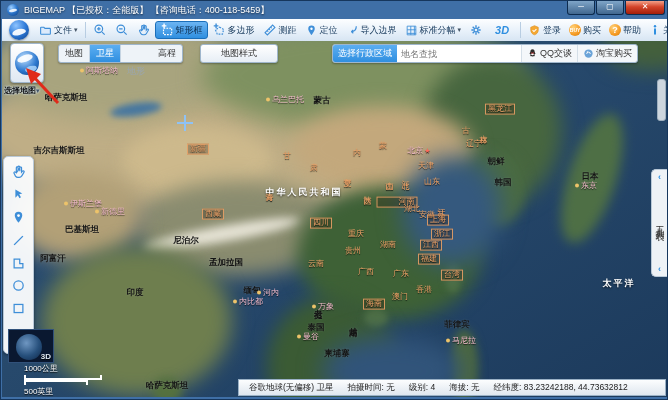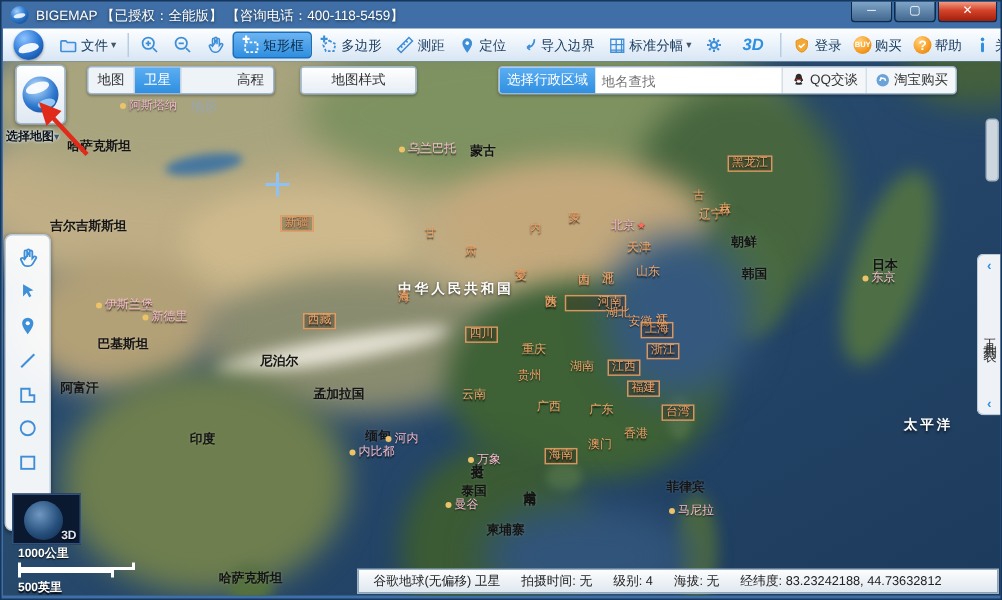--- a/index.html
+++ b/index.html
@@ -72,21 +72,21 @@
     padding:7px 0 4px;box-sizing:border-box;gap:7px;box-shadow:0 1px 3px rgba(0,0,0,.4);}
   .pal-btn{width:20px;height:18px;display:flex;align-items:center;justify-content:center;border-radius:3px;}
   .pal-btn.last{margin-top:10px;}
   
   .minimap{position:absolute;left:6px;top:288px;width:44px;height:32px;background:#0a1830;
     border:1px solid #31517a;overflow:hidden;}
   .minimap .globe{position:absolute;left:7px;top:4px;width:26px;height:26px;border-radius:50%;
     background:radial-gradient(circle at 40% 35%,#6f97c2,#27507c 55%,#0d2545);}
   .minimap .tag{position:absolute;right:2px;bottom:1px;color:#dfe8f2;font-size:8px;font-weight:bold;text-shadow:0 1px 1px #000;}
   
-  .scalebox{position:absolute;left:10px;top:322px;color:#fff;font-size:8px;font-weight:bold;text-shadow:0 1px 1px #000;}
+  .scalebox{position:absolute;left:22px;top:322px;color:#fff;font-size:8px;font-weight:normal;text-shadow:0 1px 1px #000;}
   .sb-km{width:78px;height:5px;border:2px solid #fff;border-top:none;box-sizing:border-box;margin:1px 0 0;}
   .sb-mi{width:64px;height:5px;border:2px solid #fff;border-bottom:none;box-sizing:border-box;margin:0 0 1px;}
   
   .tools-tab{position:absolute;right:1px;top:128px;width:16px;height:108px;background:rgba(250,252,254,.95);
     border:1px solid #b9c9d8;border-right:none;border-radius:5px 0 0 5px;display:flex;flex-direction:column;
     align-items:center;justify-content:space-between;padding:3px 0;box-sizing:border-box;}
   .tools-tab .chev{color:#2f8fe0;font-size:9px;font-weight:bold;line-height:8px;}
   .tools-tab .vtext{writing-mode:vertical-rl;font-size:9px;color:#333;letter-spacing:2px;}
   .scroll-thumb{position:absolute;right:2px;top:38px;width:7px;height:40px;border-radius:3px;background:#cdd6de;border:1px solid #9fb0bf;}
   
@@ -291,21 +291,21 @@
         <span class="lbl province" style="left: 424px; top: 125px;">天津</span>
         <span class="lbl province boxed" style="left: 395px; top: 161px; padding-left: 21px;">河南</span>
         <span class="lbl province vert" style="left: 438px; top: 162px;">江苏</span>
         <span class="lbl province" style="left: 425px; top: 174px;">安徽</span>
         <span class="lbl province boxed" style="left: 436px; top: 179px;">上海</span>
         <span class="lbl province" style="left: 394px; top: 168px; margin-left: 16px;">湖北</span>
         <span class="lbl province boxed" style="left: 440px; top: 193px;">浙江</span>
         <span class="lbl province boxed" style="left: 319px; top: 182px;">四川</span>
         <span class="lbl province" style="left: 354px; top: 193px;">重庆</span>
         <span class="lbl province" style="left: 386px; top: 204px;">湖南</span>
-        <span class="lbl province boxed" style="left: 414px; top: 204px;">江西</span>
+        <span class="lbl province boxed" style="left: 429px; top: 204px;">江西</span>
         <span class="lbl province" style="left: 351px; top: 210px;">贵州</span>
         <span class="lbl province" style="left: 314px; top: 223px;">云南</span>
         <span class="lbl province" style="left: 364px; top: 231px;">广西</span>
         <span class="lbl province" style="left: 399px; top: 233px;">广东</span>
         <span class="lbl province boxed" style="left: 427px; top: 218px;">福建</span>
         <span class="lbl province boxed" style="left: 450px; top: 234px;">台湾</span>
         <span class="lbl province" style="left: 422px; top: 249px;">香港</span>
         <span class="lbl province" style="left: 398px; top: 256px;">澳门</span>
         <span class="lbl province boxed" style="left: 372px; top: 263px;">海南</span>
         <span class="lbl province boxed" style="left: 498px; top: 68px;">黑龙江</span>

